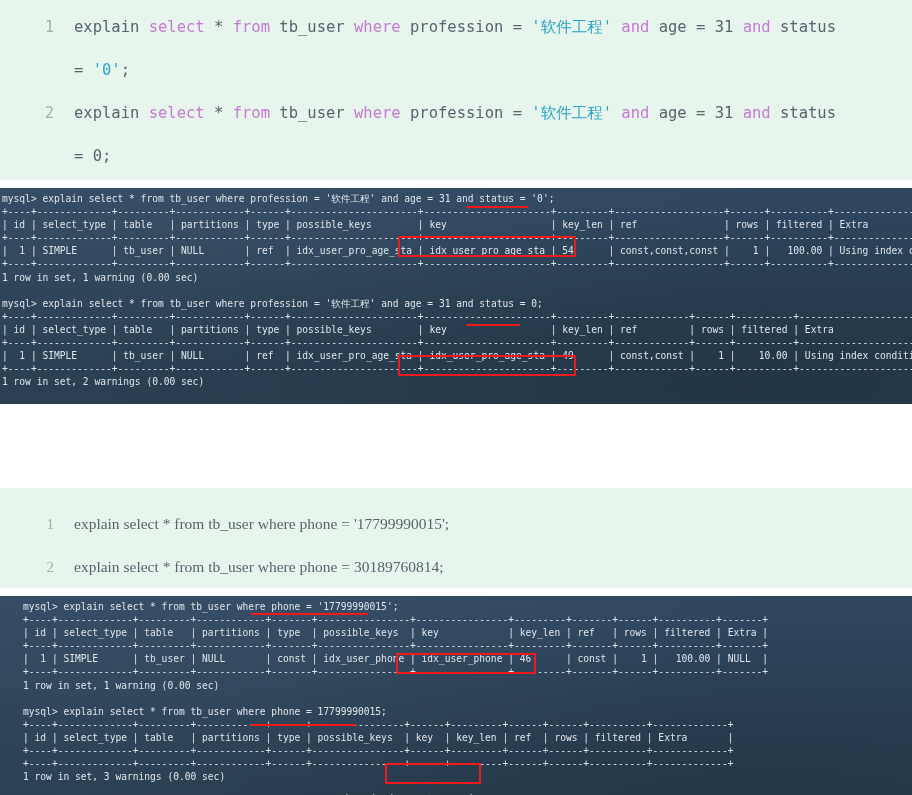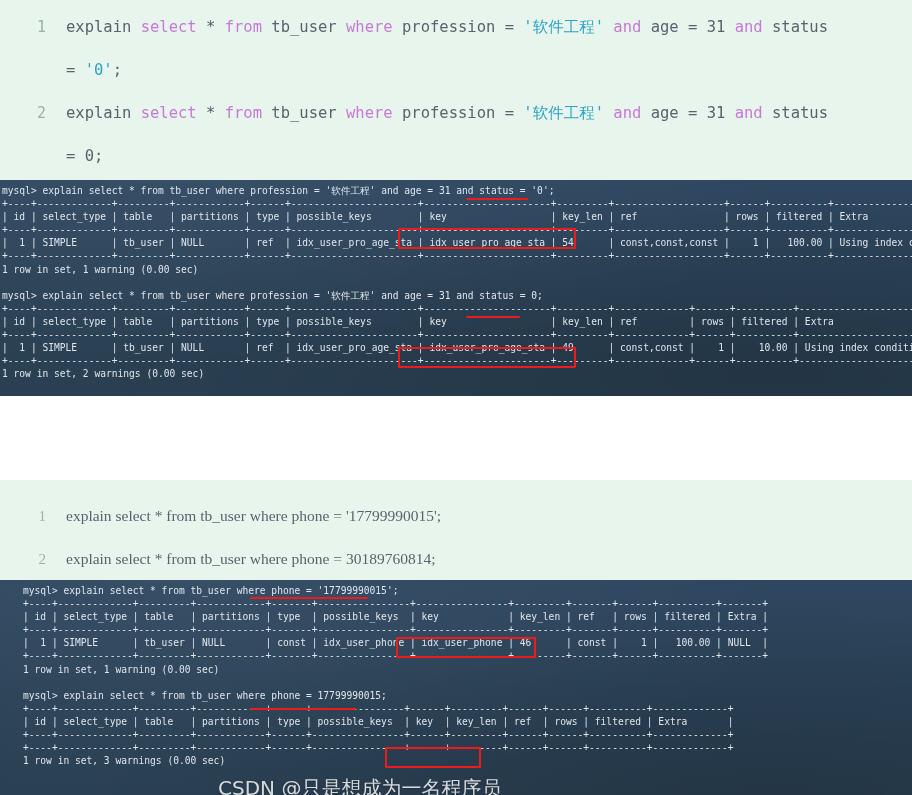--- a/index.html
+++ b/index.html
@@ -25,20 +25,21 @@
     color: #59636e;
     overflow: hidden;
     white-space: nowrap;
   }
   .codeline {
     display: block;
     height: 43px;
     line-height: 43px;
     white-space: pre;
     overflow: hidden;
+    padding-left: 8px;
   }
   .lnum {
     display: inline-block;
     width: 46px;
     text-align: right;
     color: #9fb0a8;
     margin-right: 20px;
     font-size: 15px;
   }
   .kw   { color: #c679d6; }
@@ -54,20 +55,21 @@
       radial-gradient(ellipse at 20% 10%, rgba(255,255,255,0.045), rgba(0,0,0,0) 60%),
       radial-gradient(ellipse at 85% 90%, rgba(0,0,0,0.18), rgba(0,0,0,0) 65%),
       linear-gradient(180deg, #2e4760 0%, #2b4257 45%, #2a4052 100%);
     color: #dfe6ec;
     font-family: "DejaVu Sans Mono", "Liberation Mono", monospace;
     font-size: 9.6px;
     line-height: 13.1px;
     letter-spacing: 0px;
     padding: 4px 0 4px 2px;
     overflow: hidden;
+    margin-top: 8px;
   }
   .terminal .tline {
     display: block;
     white-space: pre;
     height: 13.1px;
   }
   .terminal .blank { height: 13.1px; }
 
   .gap-white { background: #ffffff; width: 912px; }
 

